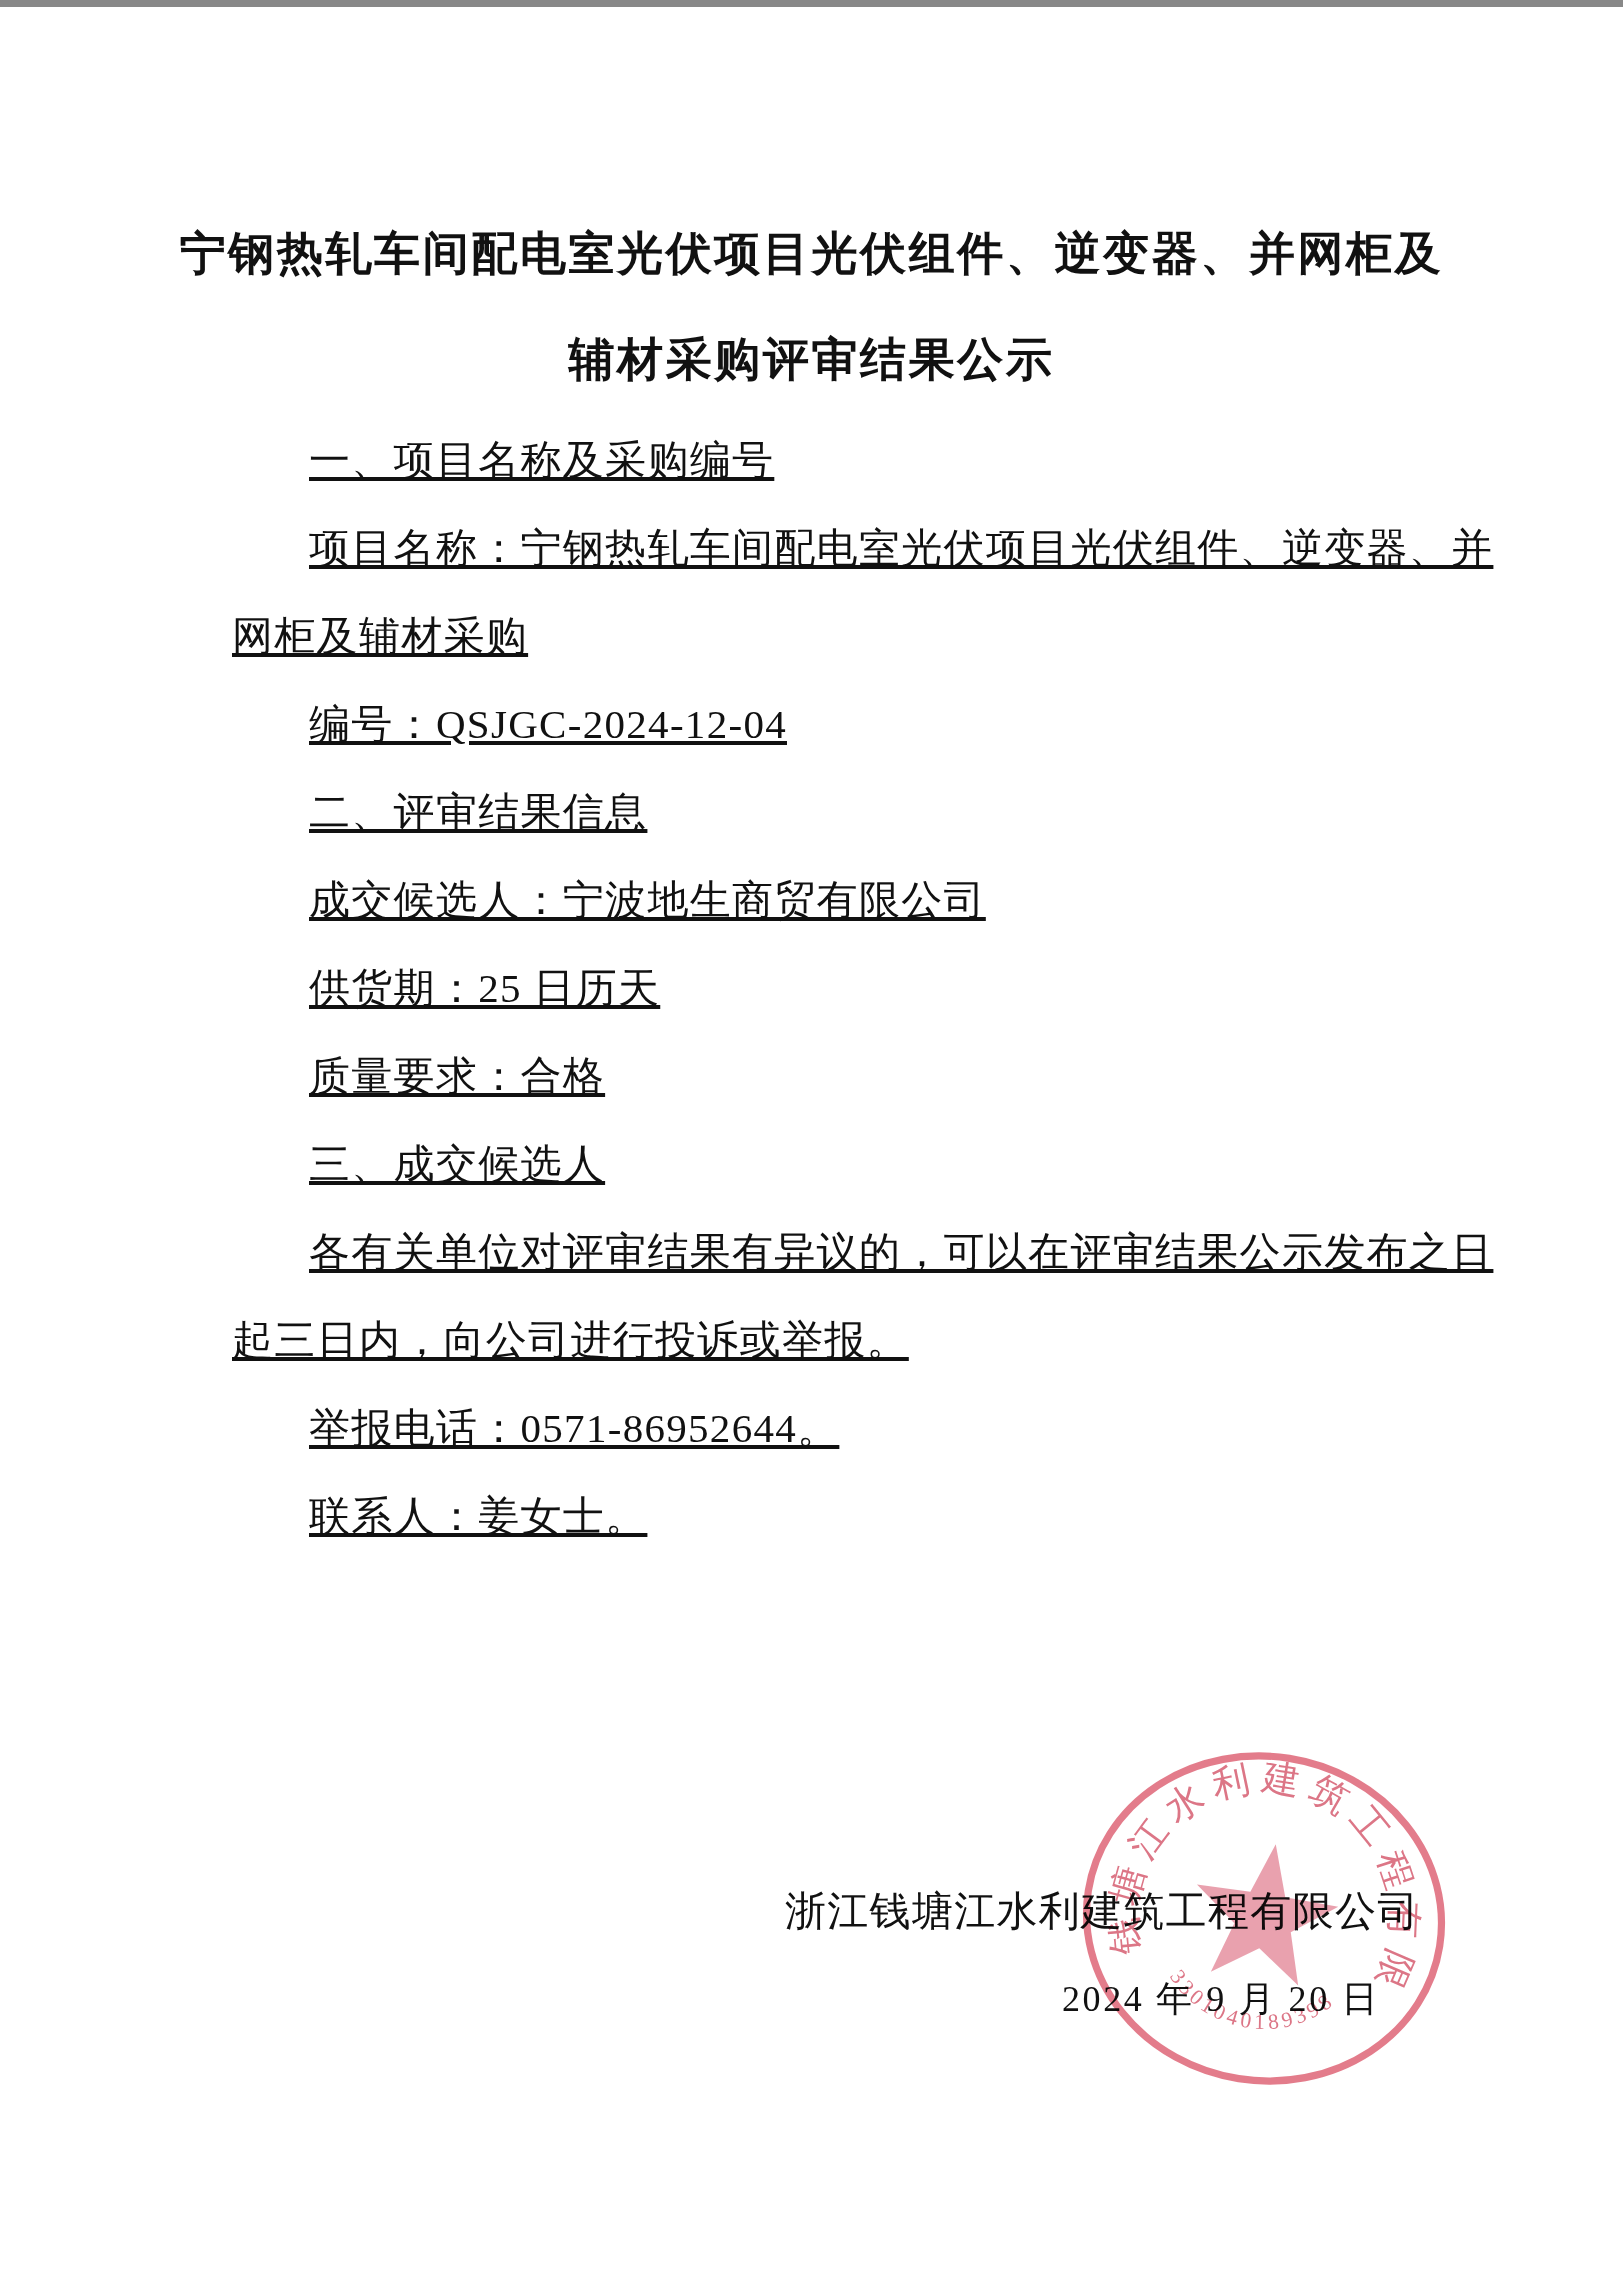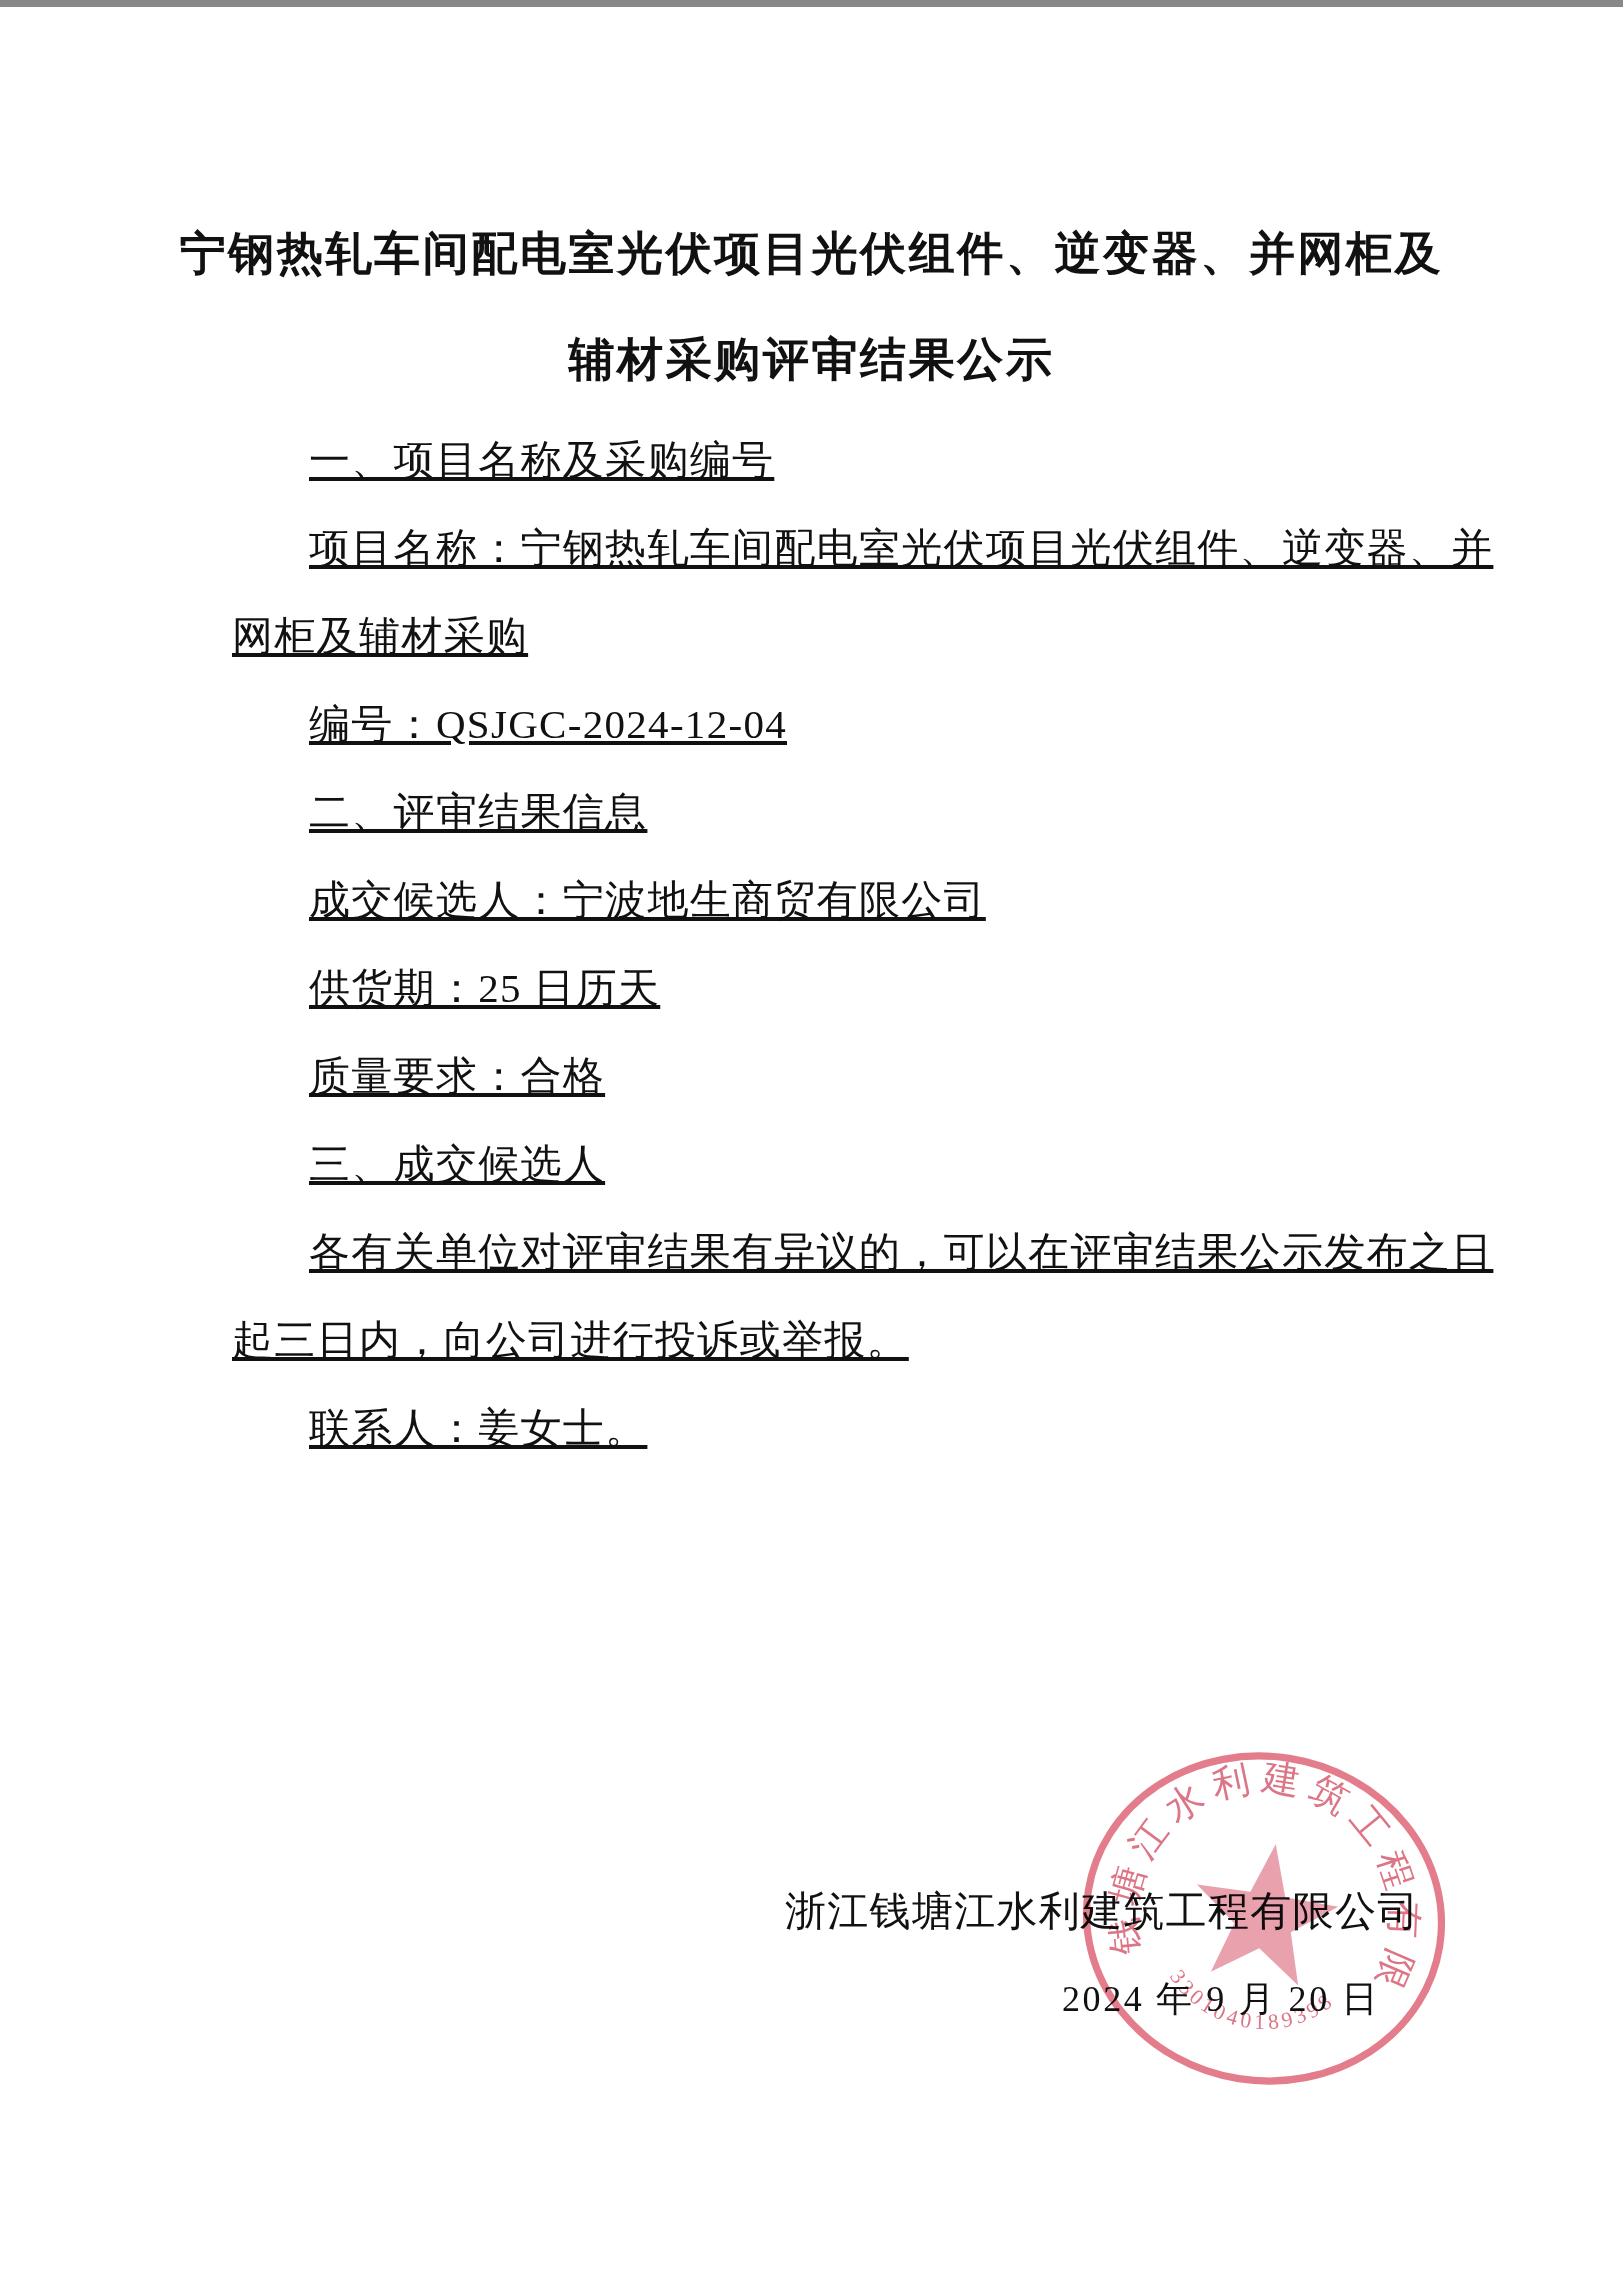--- a/index.html
+++ b/index.html
@@ -82,20 +82,21 @@
     <div class="body-line indent">项目名称：宁钢热轧车间配电室光伏项目光伏组件、逆变器、并</div>
     <div class="body-line">网柜及辅材采购</div>
     <div class="body-line indent">编号：QSJGC-2024-12-04</div>
     <div class="body-line indent">二、评审结果信息</div>
     <div class="body-line indent">成交候选人：宁波地生商贸有限公司</div>
     <div class="body-line indent">供货期：25 日历天</div>
     <div class="body-line indent">质量要求：合格</div>
     <div class="body-line indent">三、成交候选人</div>
     <div class="body-line indent">各有关单位对评审结果有异议的，可以在评审结果公示发布之日</div>
     <div class="body-line">起三日内，向公司进行投诉或举报。</div>
+    <div class="body-line indent">举报电话：0571-86952644。</div>
     <div class="body-line indent">联系人：姜女士。</div>
   </div>
 
   <div class="sig-company">浙江钱塘江水利建筑工程有限公司</div>
   <div class="sig-date">2024 年 9 月 20 日</div>
 
   <svg class="stamp" viewBox="-293 -273 586 546" xmlns="http://www.w3.org/2000/svg">
     <g transform="rotate(9)">
       <ellipse cx="0" cy="0" rx="272" ry="248" fill="none" stroke="#d94f63" stroke-width="11" opacity="0.85"></ellipse>
       <polygon points="0,-115 27,-37.2 109.4,-35.5 43.7,14.2 67.6,93 0,46 -67.6,93 -43.7,14.2 -109.4,-35.5 -27,-37.2" fill="#e0798c" opacity="0.8"></polygon>

